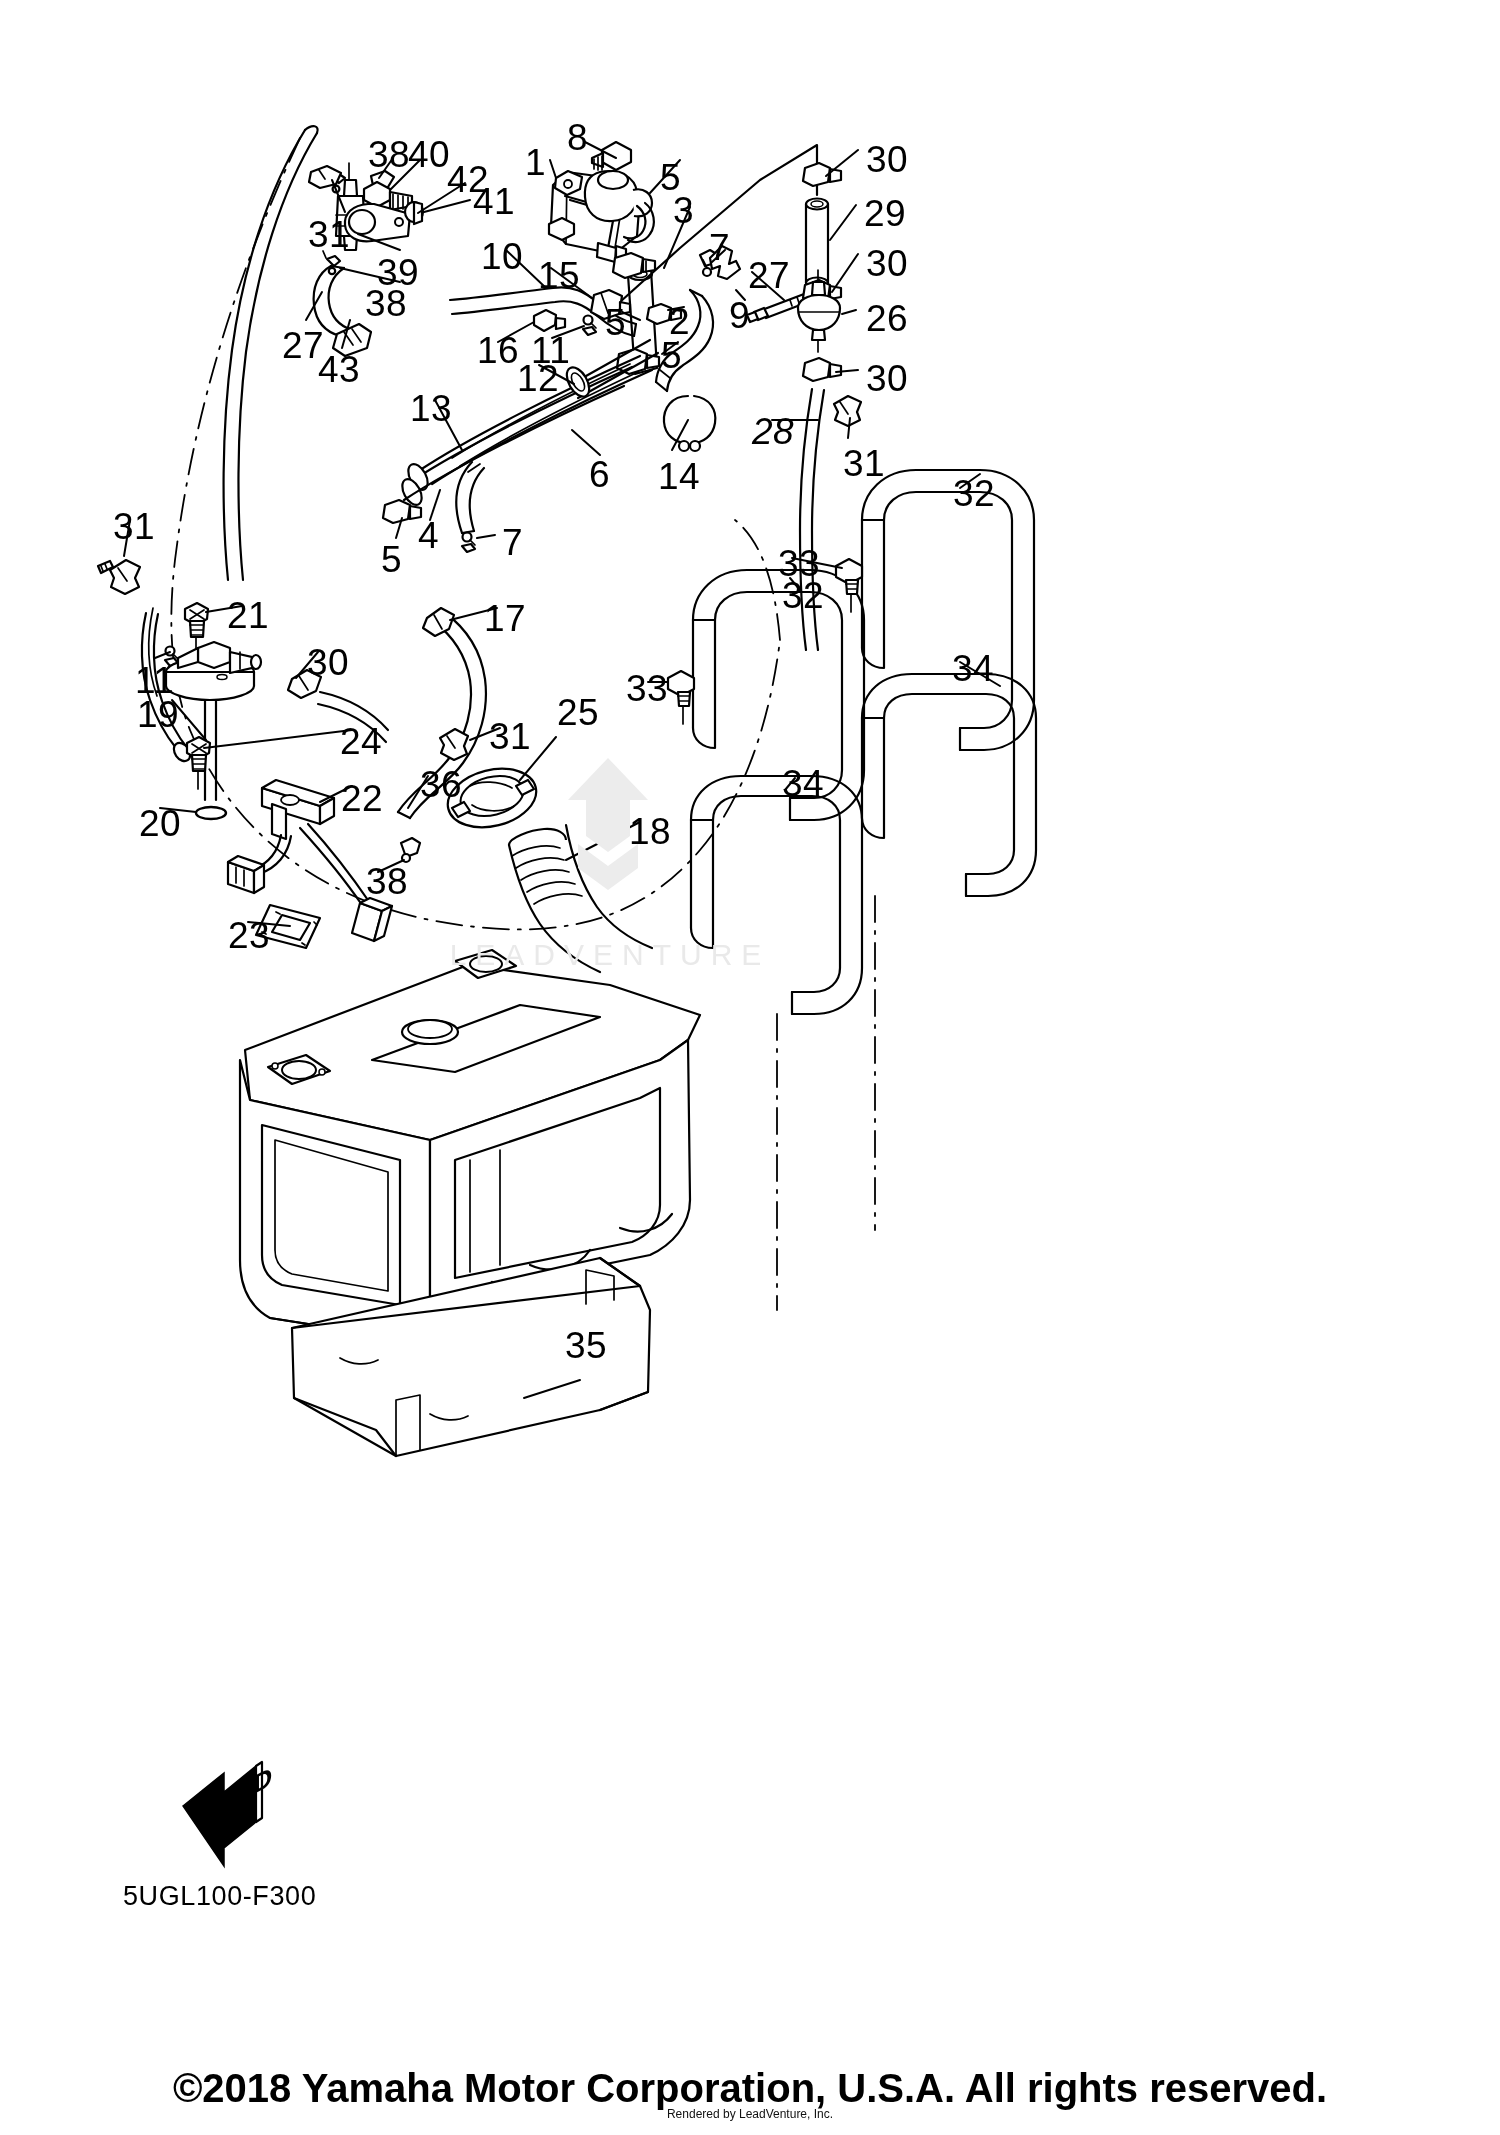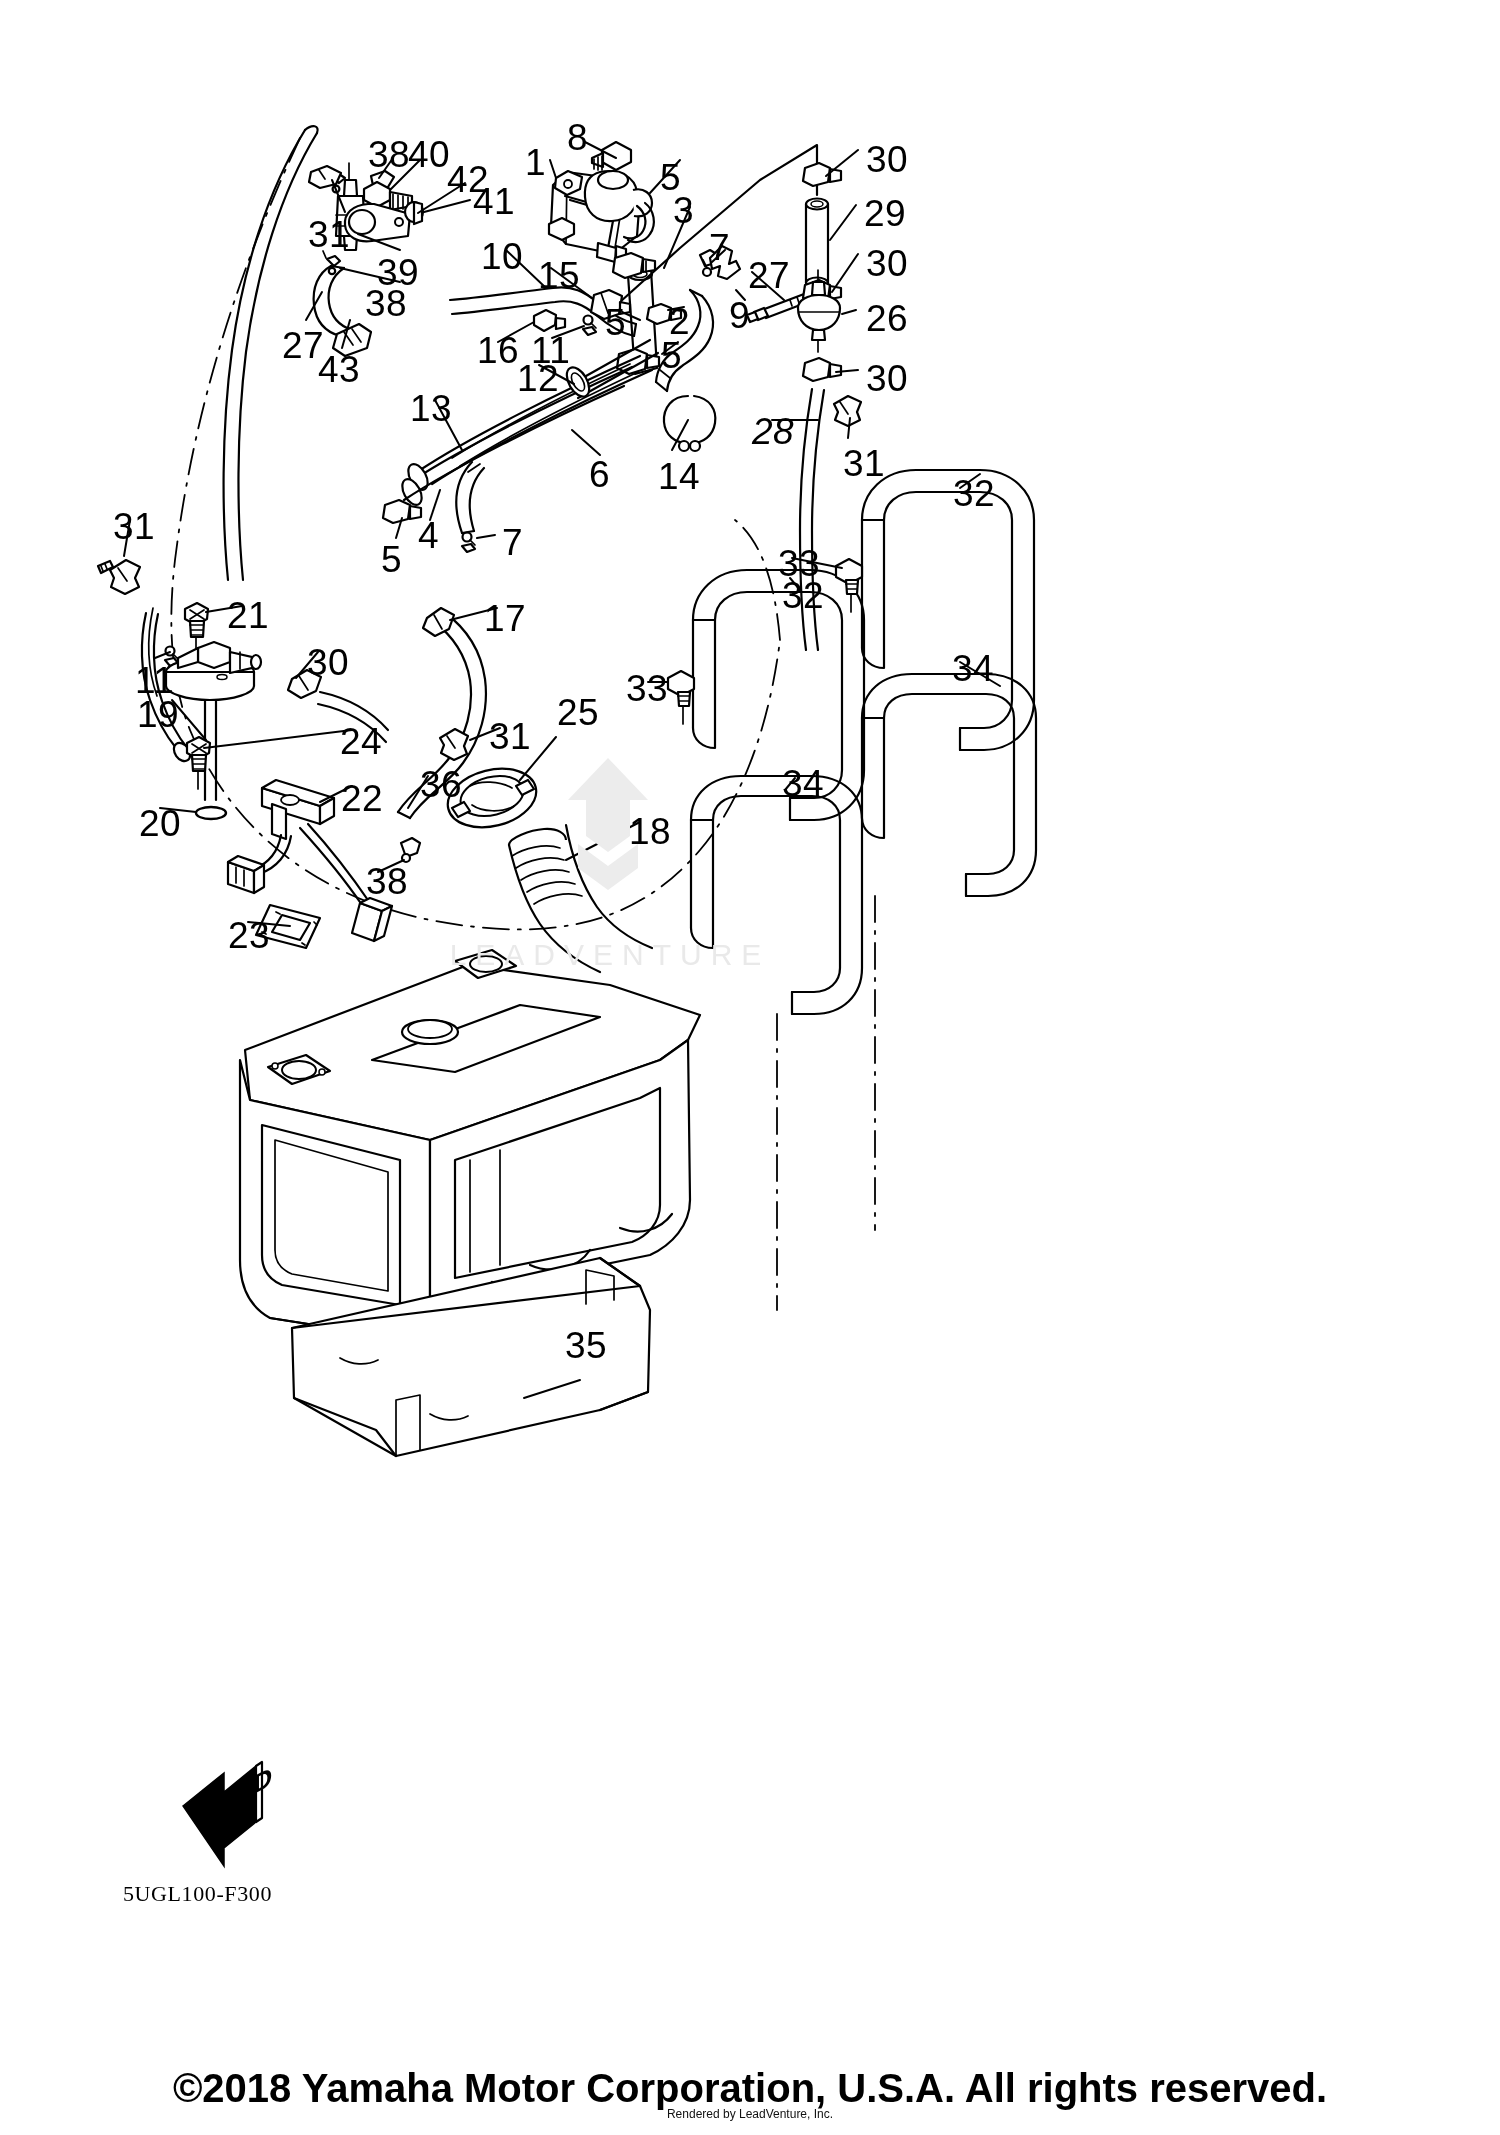--- a/index.html
+++ b/index.html
@@ -32,22 +32,22 @@
     font-weight: 400;
     line-height: 1;
     color: #000000;
     white-space: nowrap;
     letter-spacing: 0.5px;
   }
   #part-number {
     position: absolute;
     left: 123px;
     top: 1881px;
-    font-family: Liberation Serif, serif;
-    font-size: 22px;
+    font-family: Liberation Sans, sans-serif;
+    font-size: 27px;
     letter-spacing: 0.6px;
     color: #000000;
     white-space: nowrap;
   }
   #copyright-line {
     position: absolute;
     left: 0;
     top: 2066px;
     width: 1500px;
     text-align: center;

